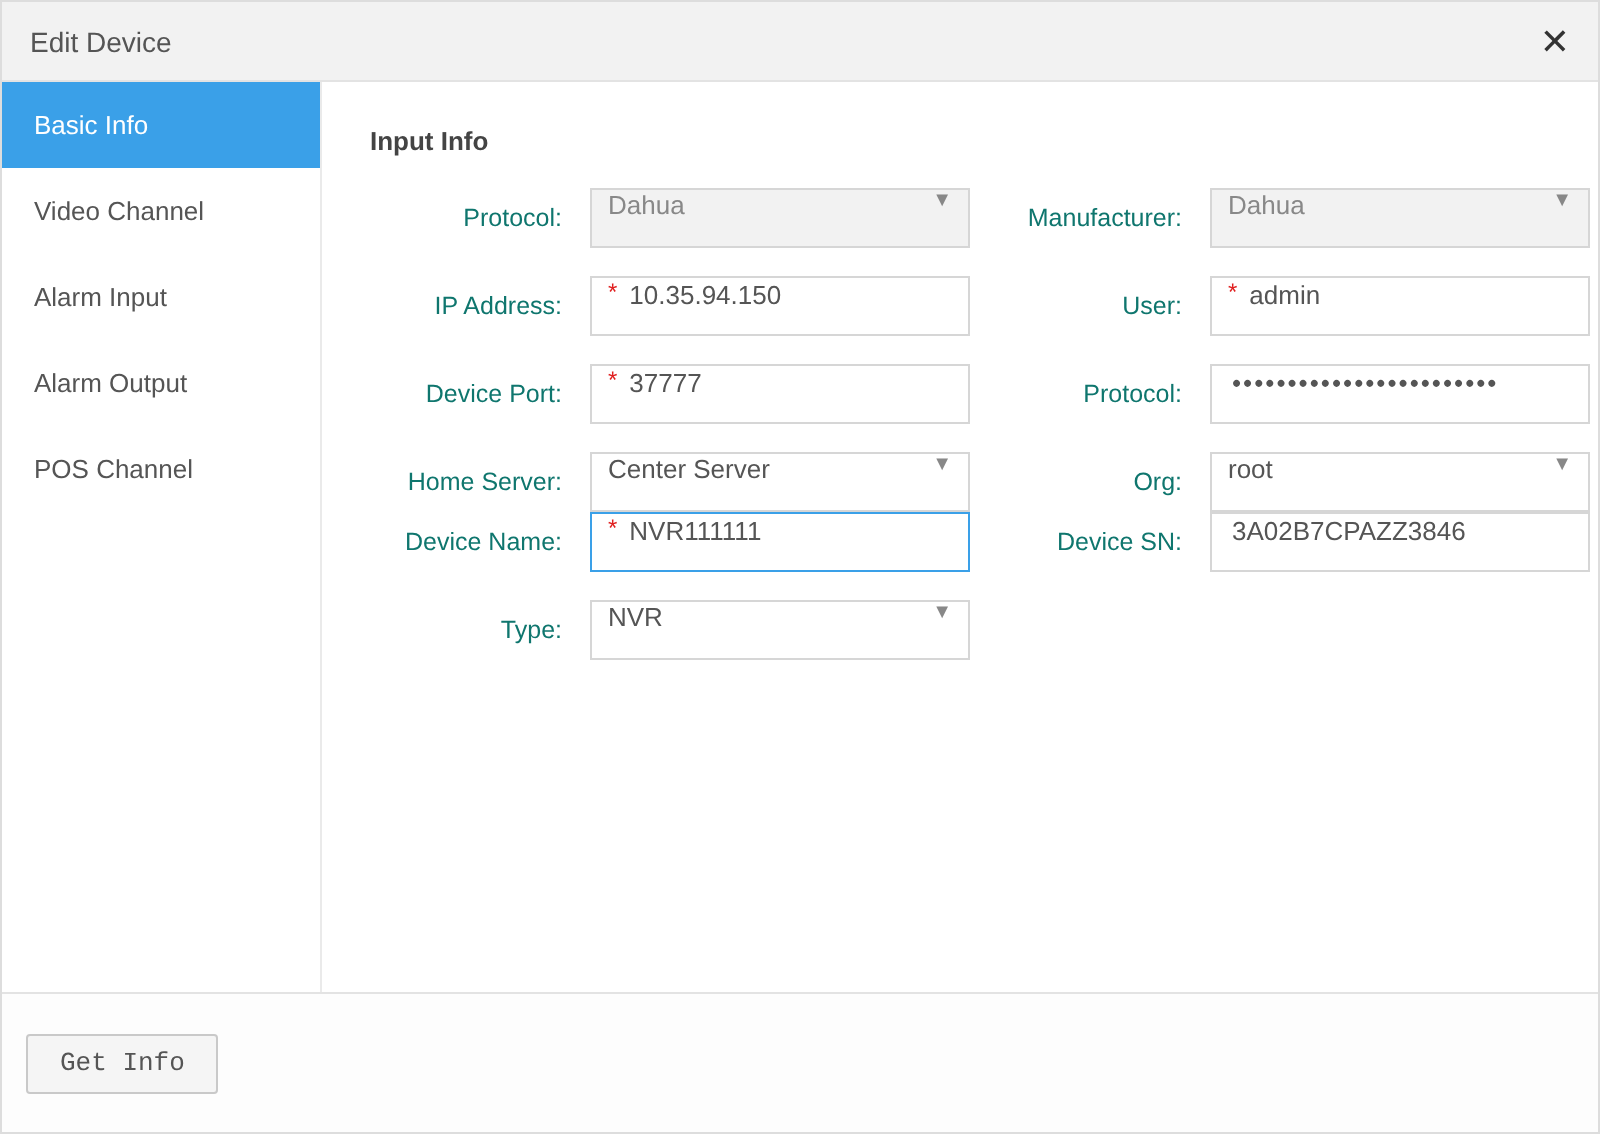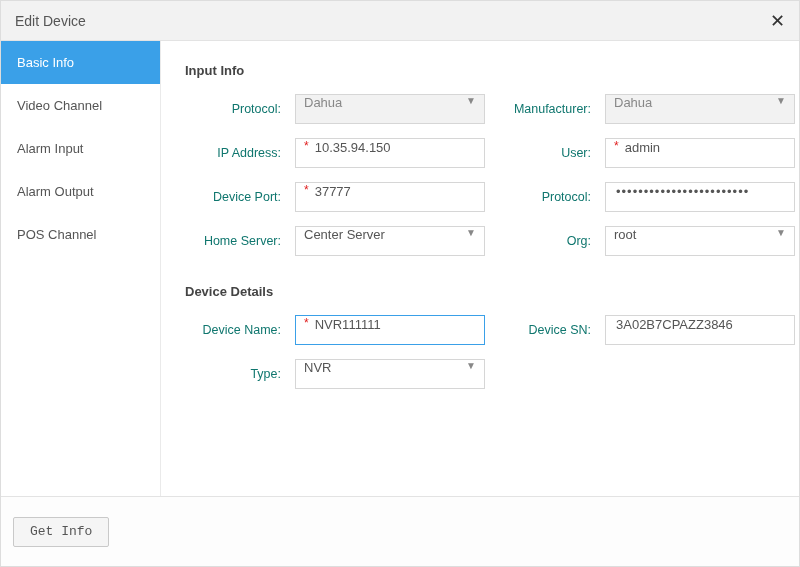--- a/index.html
+++ b/index.html
@@ -238,21 +238,20 @@
         </div>
 
         <div class="form-label">Org:</div>
         <div class="select">
           <span>root</span>
           <span class="caret">▼</span>
         </div>
 
       </div>
 
-      <div class="section-title second">Device Details</div>
 
       <div class="form-grid">
 
         <div class="form-label">Device Name:</div>
         <div class="input focus">
           <span class="req">*</span>
           <input type="text" value="NVR111111" style="">
         </div>
 
         <div class="form-label">Device SN:</div>

